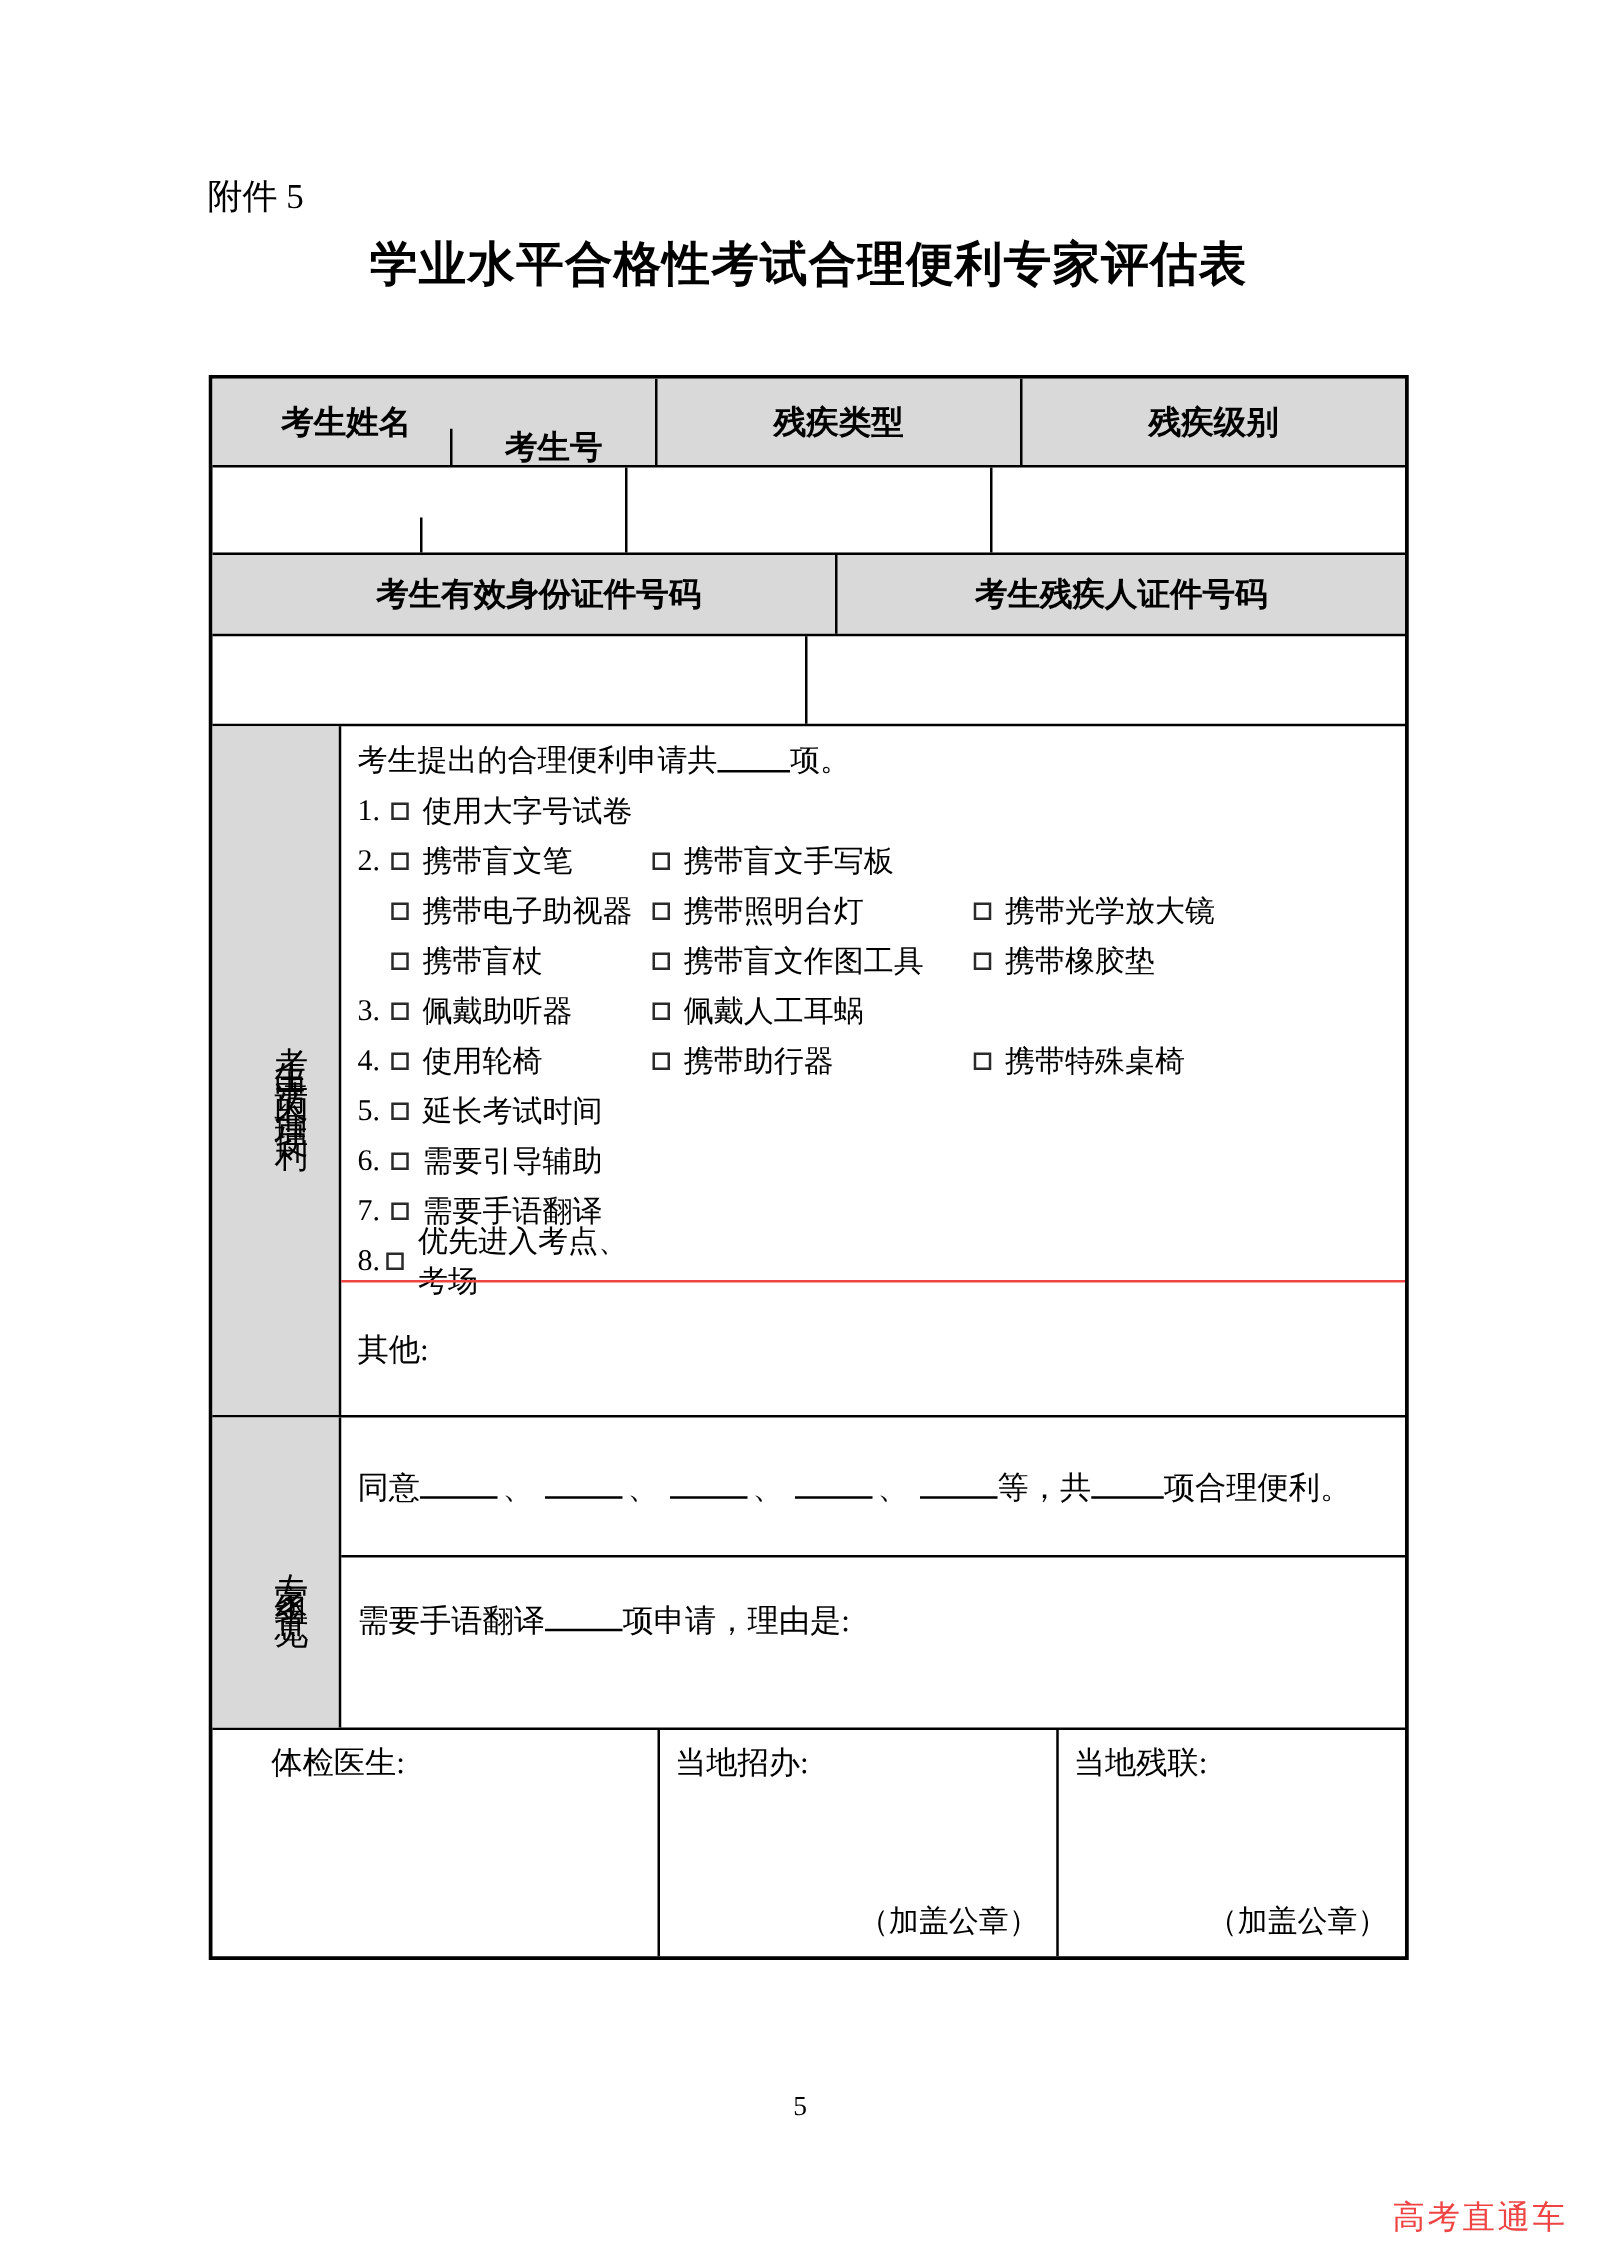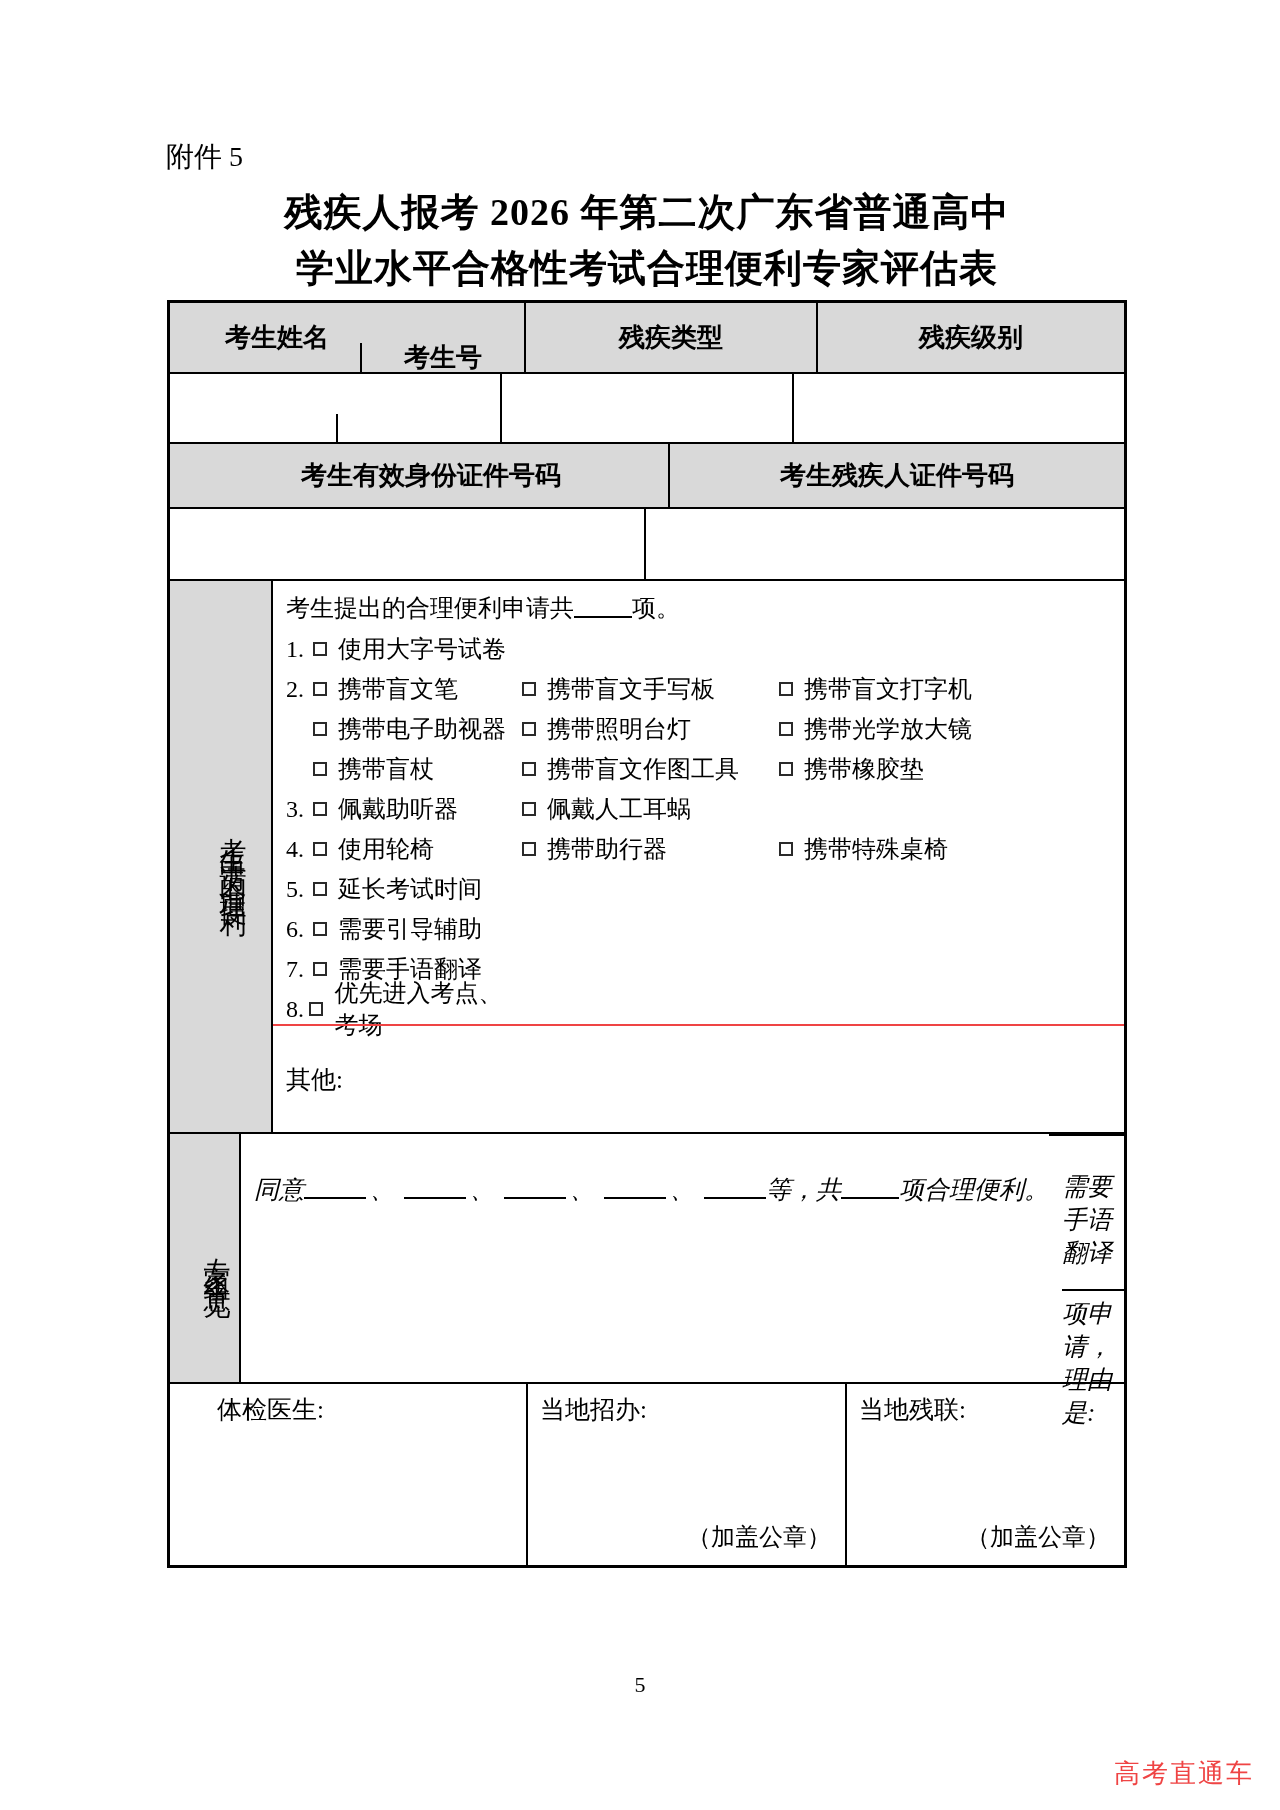--- a/index.html
+++ b/index.html
@@ -63,21 +63,21 @@
   .cbx {
     width:14px; height:14px; border:2px solid #2a2a2a;
     display:inline-block; margin-right:11px; flex:0 0 auto;
   }
   .acc-other {
     height:108px; border-top:2px solid #ef4444;
     display:flex; align-items:center; padding-left:13px; font-size:25px;
   }
 
   .r-exp { height:250px; }
-  .exp-wrap { display:flex; flex-direction:row;font-style:italic; }
+  .exp-wrap { display:flex; flex-direction:column; }
   .exp-agree {
     height:110px; display:flex; align-items:center; padding-left:13px;
     font-size:25px; flex-wrap:nowrap; white-space:nowrap;
   }
   .exp-disagree {
     height:138px; border-top:2px solid #000;
     padding:34px 0 0 13px; font-size:25px;
   }
 
   .blank {
@@ -104,21 +104,20 @@
   }
 </style>
 </head>
 <body>
 
 <div class="page">
 
   <div class="attach">附件 5</div>
 
   <div class="title">
-    <div>残疾人报考 2026 年第二次广东省普通高中</div>
     <div>学业水平合格性考试合理便利专家评估表</div>
   </div>
 
   <div class="form-table">
 
     <div class="row r-h1 gray">
       <div class="cell hcell c-name">考生姓名</div>
       <div class="cell hcell c-no">考生号</div>
       <div class="cell hcell c-type">残疾类型</div>
       <div class="cell hcell c-level">残疾级别</div>
@@ -164,24 +163,20 @@
 
           <div class="grid-row">
             <span class="slot s0">
                 <span class="num">2.</span>
                 <span class="cbx"></span>
                 <span>携带盲文笔</span>
               </span>
             <span class="slot s1">
                 <span class="cbx"></span>
                 <span>携带盲文手写板</span>
-              </span>
-            <span class="slot s2">
-                <span class="cbx"></span>
-                <span>携带盲文打字机</span>
               </span>
           </div>
 
           <div class="grid-row">
             <span class="slot s0">
                 <span class="num"></span>
                 <span class="cbx"></span>
                 <span>携带电子助视器</span>
               </span>
             <span class="slot s1">

